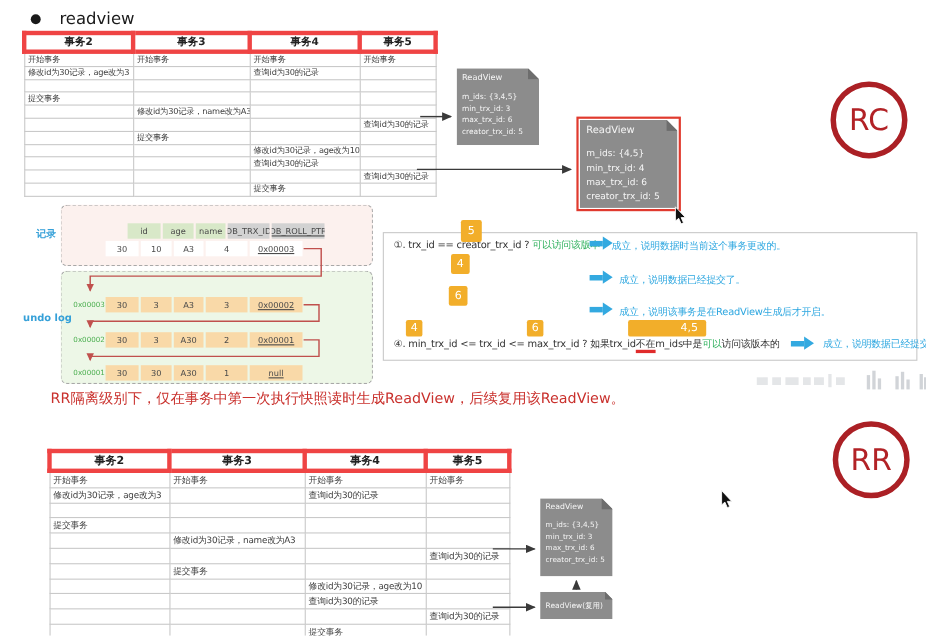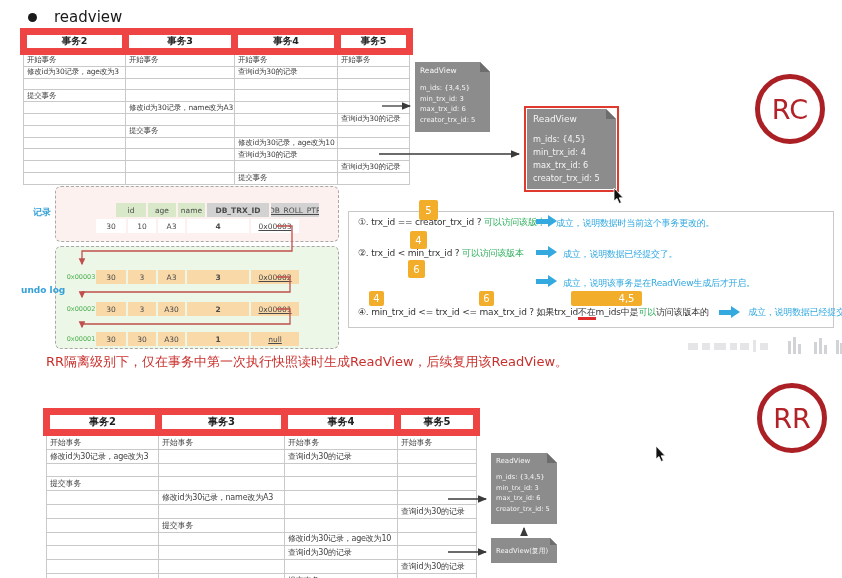--- a/index.html
+++ b/index.html
@@ -6,21 +6,21 @@
   #stage{position:relative;width:842px;height:578px;background:#fff;overflow:hidden;
          font-family:"DejaVu Sans","Liberation Sans",sans-serif;color:#333;}
   .abs{position:absolute;}
 
   
   .page-title{left:28px;top:8px;font-size:15px;color:#1a1a1a;display:flex;align-items:center;gap:17px;}
   .bullet{width:9px;height:9px;border-radius:50%;background:#1a1a1a;display:inline-block;}
 
   
   table.txn{border-collapse:collapse;table-layout:fixed;background:#fff;}
-  table.txn th{border:7px solid #ef4444;font-weight:bold;text-align:center;color:#222;padding:0;}
+  table.txn th{border:4px solid #ef4444;font-weight:bold;text-align:center;color:#222;padding:0;}
   table.txn td{border:1px solid #c9c9c9;color:#3f3f3f;text-align:left;padding:0 3px;
                white-space:nowrap;overflow:hidden;}
   #tbl-top{left:20px;top:28px;width:358px;}
   #tbl-top th{font-size:9.5px;height:13px;}
   #tbl-top td{font-size:7.5px;height:10.8px;letter-spacing:-.2px;}
   #tbl-top th:nth-child(1){width:95px;} #tbl-top th:nth-child(2){width:102px;}
   #tbl-top th:nth-child(3){width:96px;} #tbl-top th:nth-child(4){width:65px;}
   #tbl-bottom{left:43px;top:408px;width:402px;}
   #tbl-bottom th{font-size:10px;height:14px;}
   #tbl-bottom td{font-size:8px;height:12.8px;letter-spacing:-.2px;}
@@ -58,21 +58,21 @@
   
   .dashedbox{border:1px dashed #a8a8a8;border-radius:6px;box-sizing:border-box;}
   #box-record{left:55px;top:186px;width:284px;height:56px;background:#fcf1ee;}
   #box-undolog{left:55px;top:246px;width:284px;height:103px;background:#edf7e7;}
   .side-label{color:#35a0d8;font-size:9px;font-weight:bold;}
   #label-record{left:33px;top:206px;}
   #label-undolog{left:21px;top:285px;}
   .cellrow{position:absolute;display:flex;gap:2px;height:14px;}
   .cellrow .c{display:flex;align-items:center;justify-content:center;font-size:7.5px;color:#4a4a4a;
               white-space:nowrap;overflow:hidden;}
-  .c.w1{width:30px;} .c.w2{width:28px;} .c.w3{width:27px;} .c.w4{width:62px;font-weight:bold;} .c.w5{width:48px;text-decoration:underline;}
+  .c.w1{width:30px;} .c.w2{width:28px;} .c.w3{width:27px;} .c.w4{width:38px;} .c.w5{width:48px;text-decoration:underline;}
   .hdr-green{background:#d8e8c8;} .hdr-gray{background:#d2d2d2;} .val-white{background:#ffffff;}
   .undo-orange{background:#f9d9a8;color:#5a5144;}
   .ptr-label{position:absolute;width:26px;height:14px;display:flex;align-items:center;justify-content:center;
              color:#4caf50;font-size:6.5px;}
 
   
   #rules-box{left:348px;top:211px;width:486px;height:117px;background:#fff;border:1px solid #c9c9c9;box-sizing:border-box;}
   .rule{position:absolute;left:358px;font-size:9px;color:#333;white-space:nowrap;letter-spacing:-.2px;}
   .green{color:#2eb05c;}
   .redtxt{color:#e02b2b;font-weight:bold;}
@@ -256,23 +256,20 @@
   </div>
 
   <div id="rules-box" class="abs"></div>
 
   <div class="rule" style="top:216px;">
     <span>①. trx_id == creator_trx_id ? </span><span class="green">可以访问该版本</span>
   </div>
   <span class="barrow barrow-abs" style="left:536px;top:215px;"></span>
   <div class="conclusion" style="left:556px;top:217px;">成立，说明数据时当前这个事务更改的。</div>
 
-  <div class="rule" style="top:247px;">
-    <span>②. trx_id &lt; min_trx_id ? </span><span class="green">可以访问该版本</span>
-  </div>
   <span class="barrow barrow-abs" style="left:536px;top:246px;"></span>
   <div class="conclusion" style="left:563px;top:248px;">成立，说明数据已经提交了。</div>
 
   <span class="barrow barrow-abs" style="left:536px;top:275px;"></span>
   <div class="conclusion" style="left:563px;top:277px;">成立，说明该事务是在ReadView生成后才开启。</div>
 
   <div class="rule" style="top:306px;">
     <span>④. min_trx_id &lt;= trx_id &lt;= max_trx_id ?  如果trx_id</span><span class="redline">不在</span><span>m_ids中是</span><span class="green">可以</span><span>访问该版本的</span>
     <span class="barrow" style="margin:0 4px 0 8px;"></span>
     <span class="conclusion" style="position:static;">成立，说明数据已经提交。</span>

